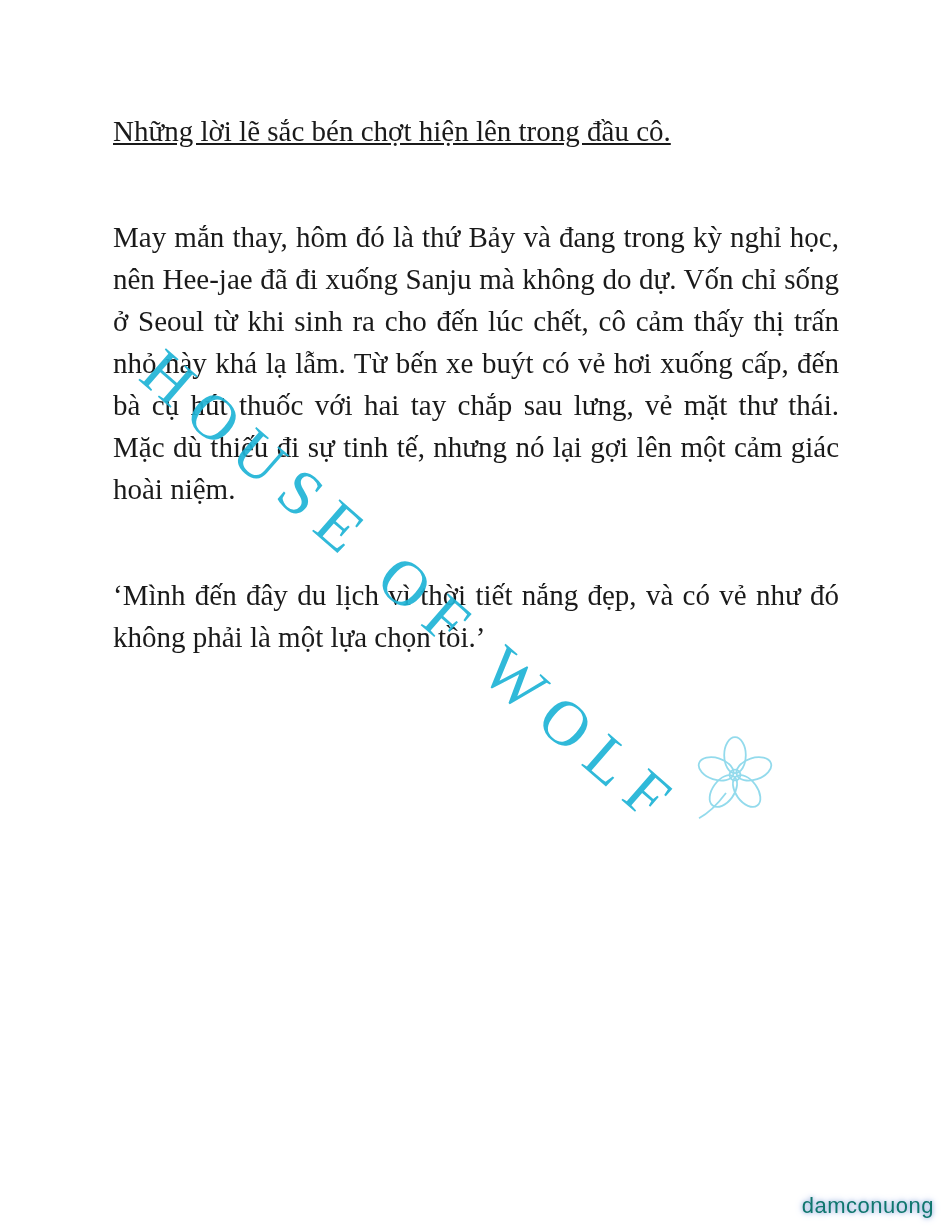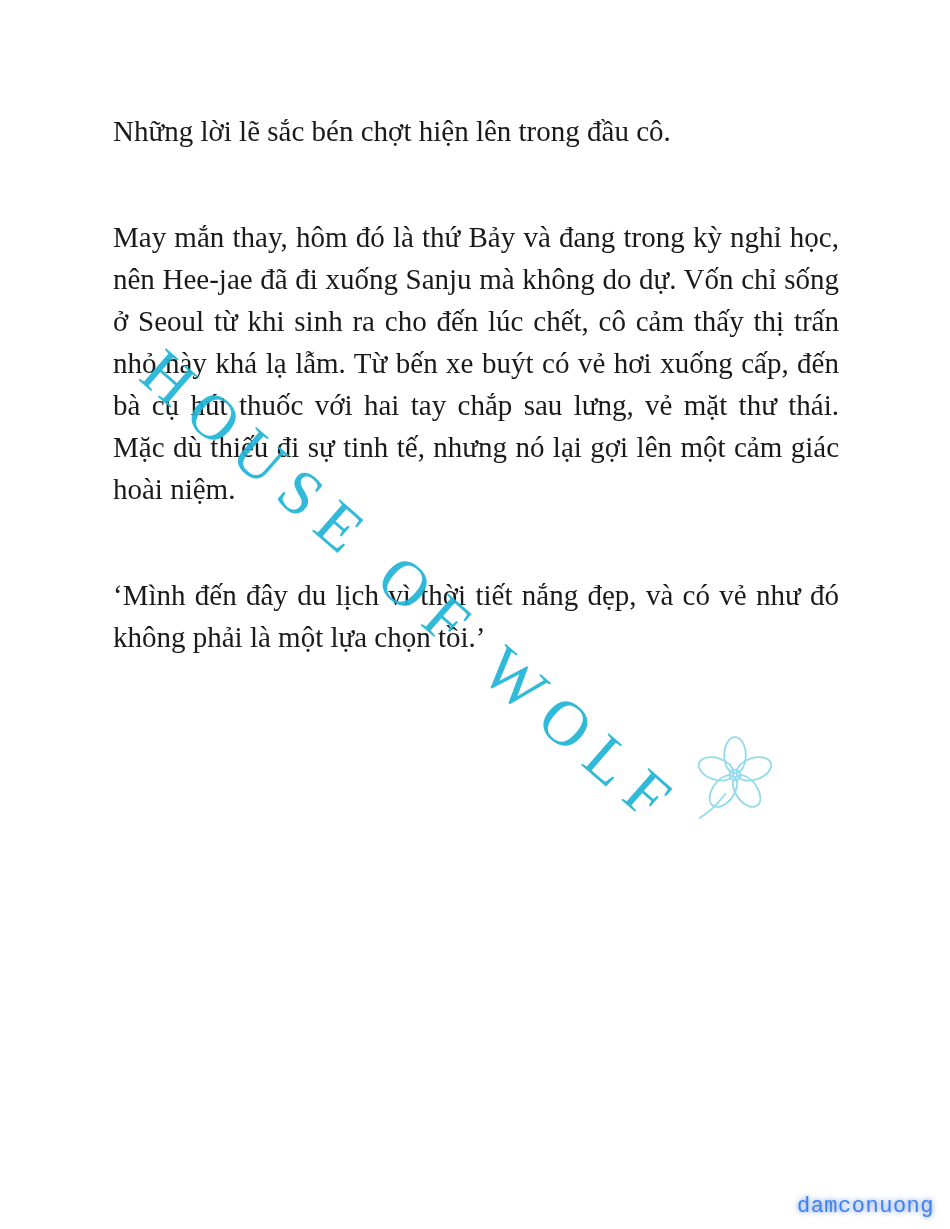--- a/index.html
+++ b/index.html
@@ -23,21 +23,21 @@
     }
     .para {
       font-size: 29px;
       line-height: 42px;
       text-align: justify;
       margin: 0 0 64px 0;
       letter-spacing: 0px;
     }
     .para.italic {
     }
-    .para.p1 { margin-bottom: 64px; }
+    .para.p1 { margin-bottom: 64px; text-decoration: underline; }
     .watermark {
       position: absolute;
       left: 175px;
       top: 545px;
       transform-origin: 0 0;
       transform: rotate(41deg);
       font-family: "Liberation Serif", "DejaVu Serif", serif;
       font-size: 64px;
       letter-spacing: 14px;
       color: #1fb4d6;
@@ -54,23 +54,23 @@
       width: 90px;
       height: 90px;
       z-index: 2;
       pointer-events: none;
       opacity: 0.6;
     }
     .site-mark {
       position: absolute;
       right: 16px;
       bottom: 10px;
-      font-family: Liberation Mono, monospace;
+      font-family: Liberation Sans, sans-serif;
       font-size: 22px;
-      color: #3b82f6;
+      color: #0f766e;
       text-shadow: 0 0 4px #8fa8d8, 0 0 8px #b7c8ec;
       letter-spacing: 0.5px;
       z-index: 3;
     }
     .content { position: relative; z-index: 1; }
   </style>
 </head>
 <body>
 
 <div class="content">

